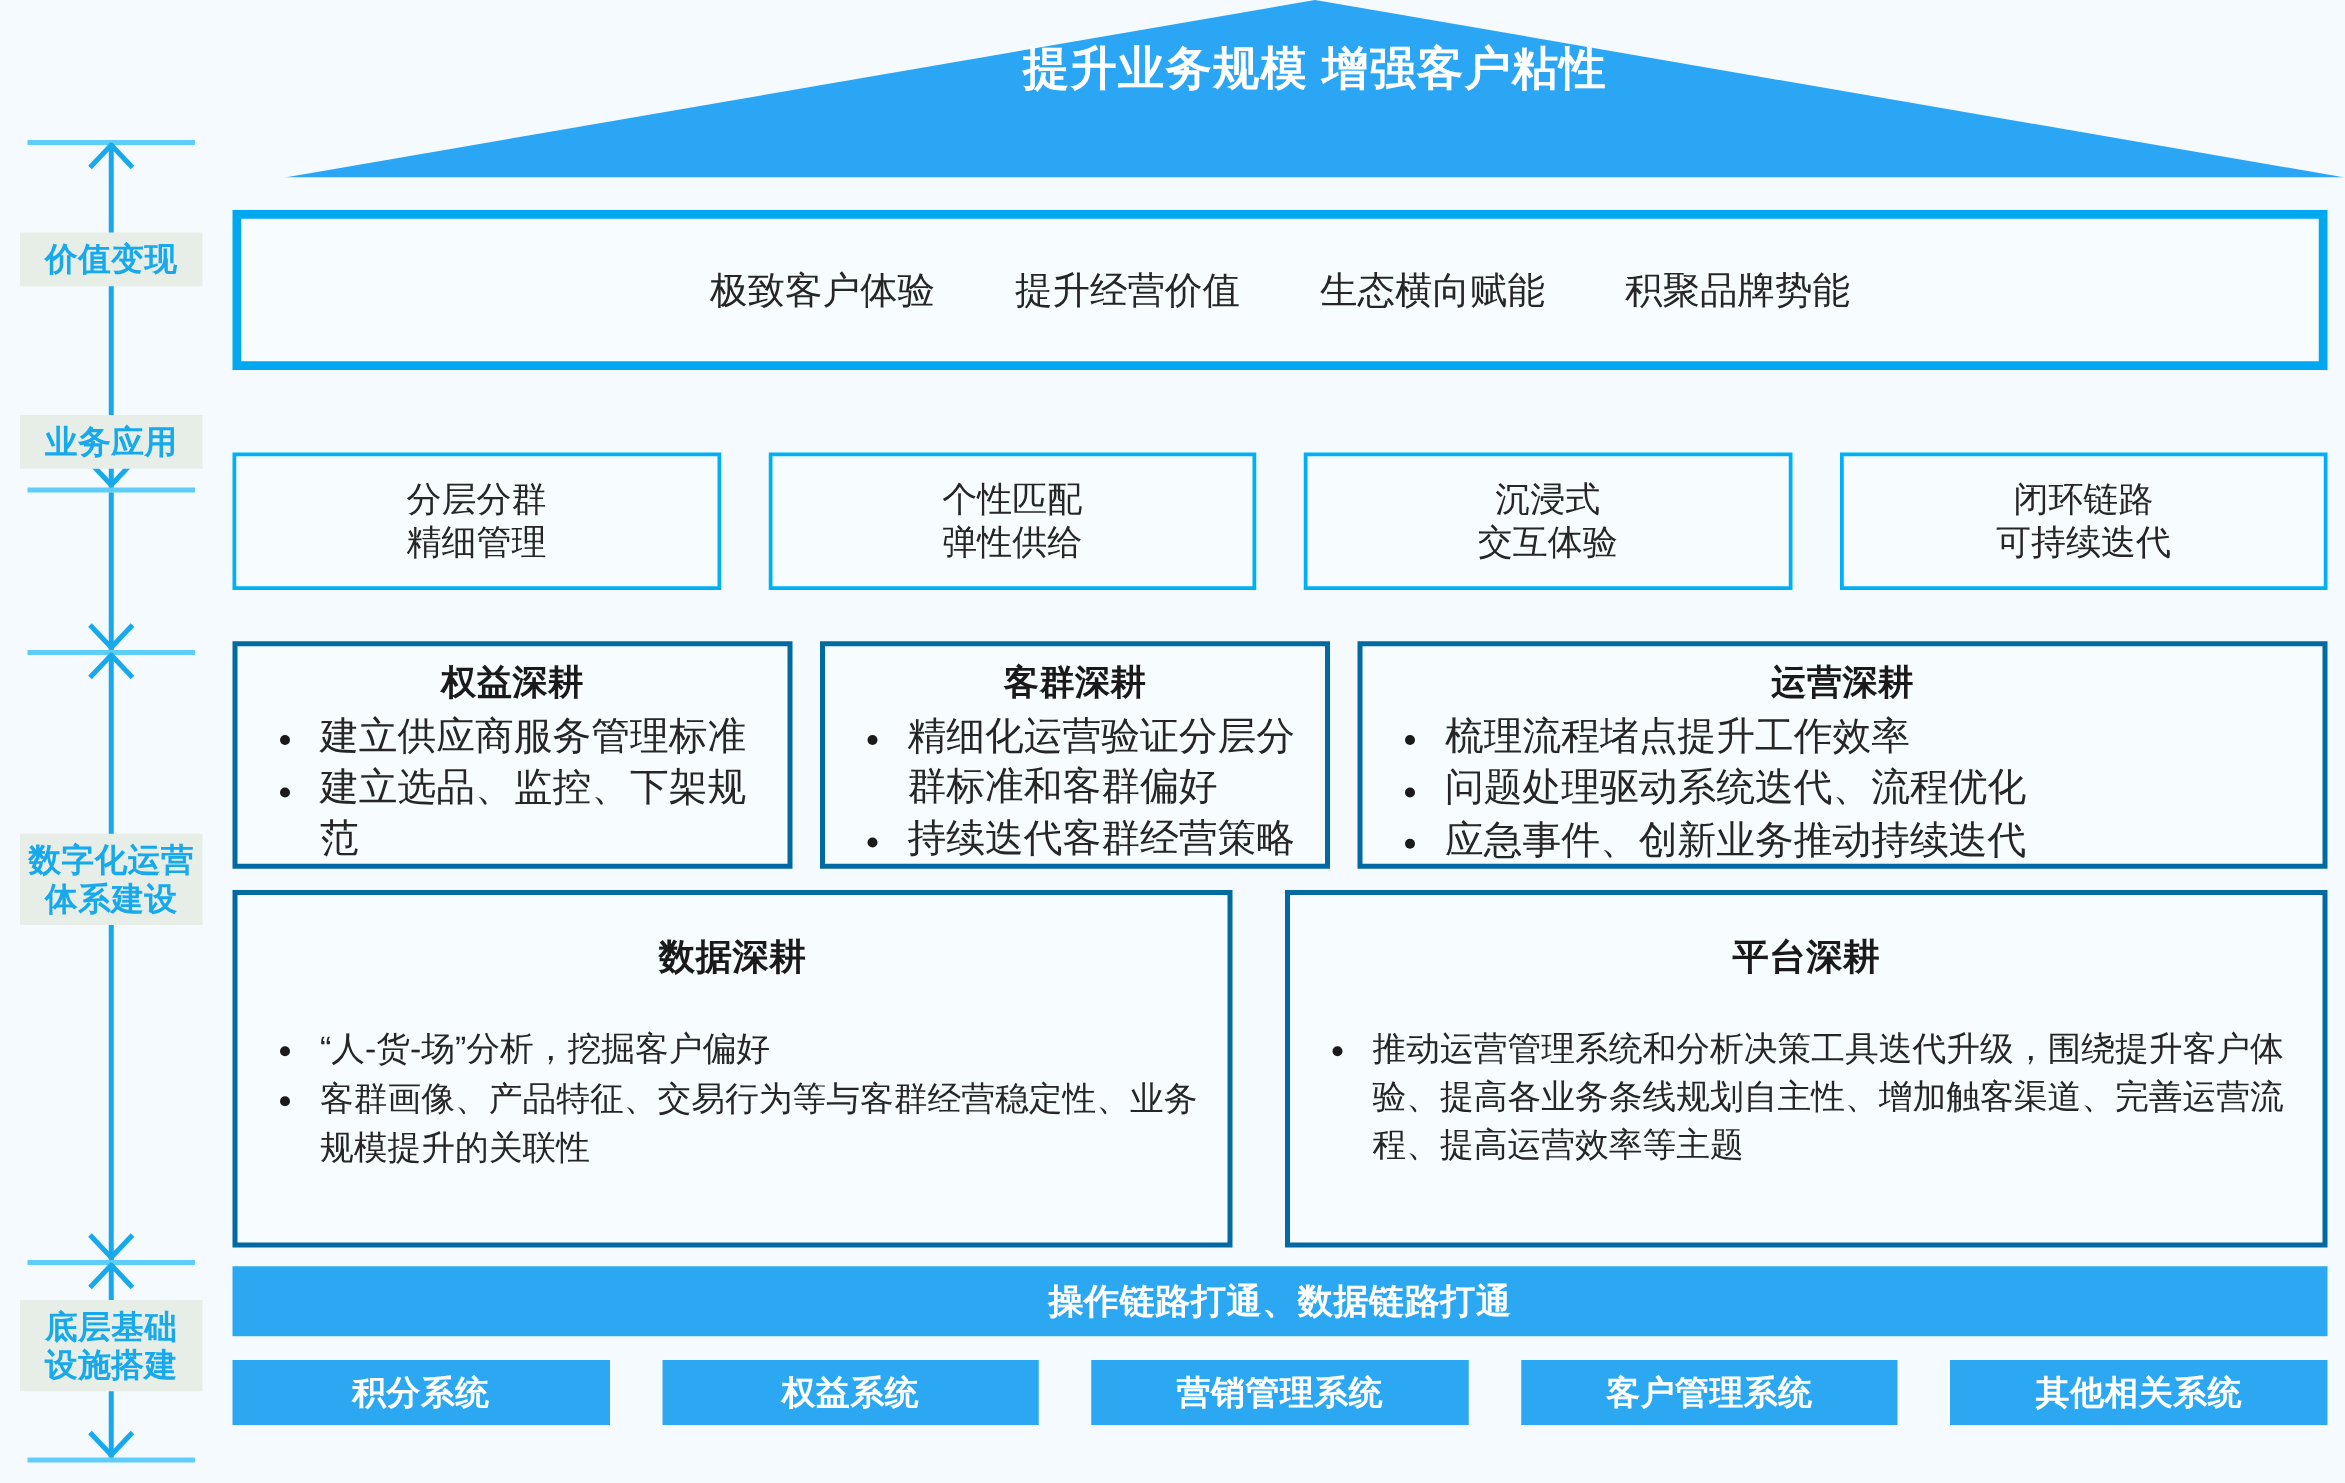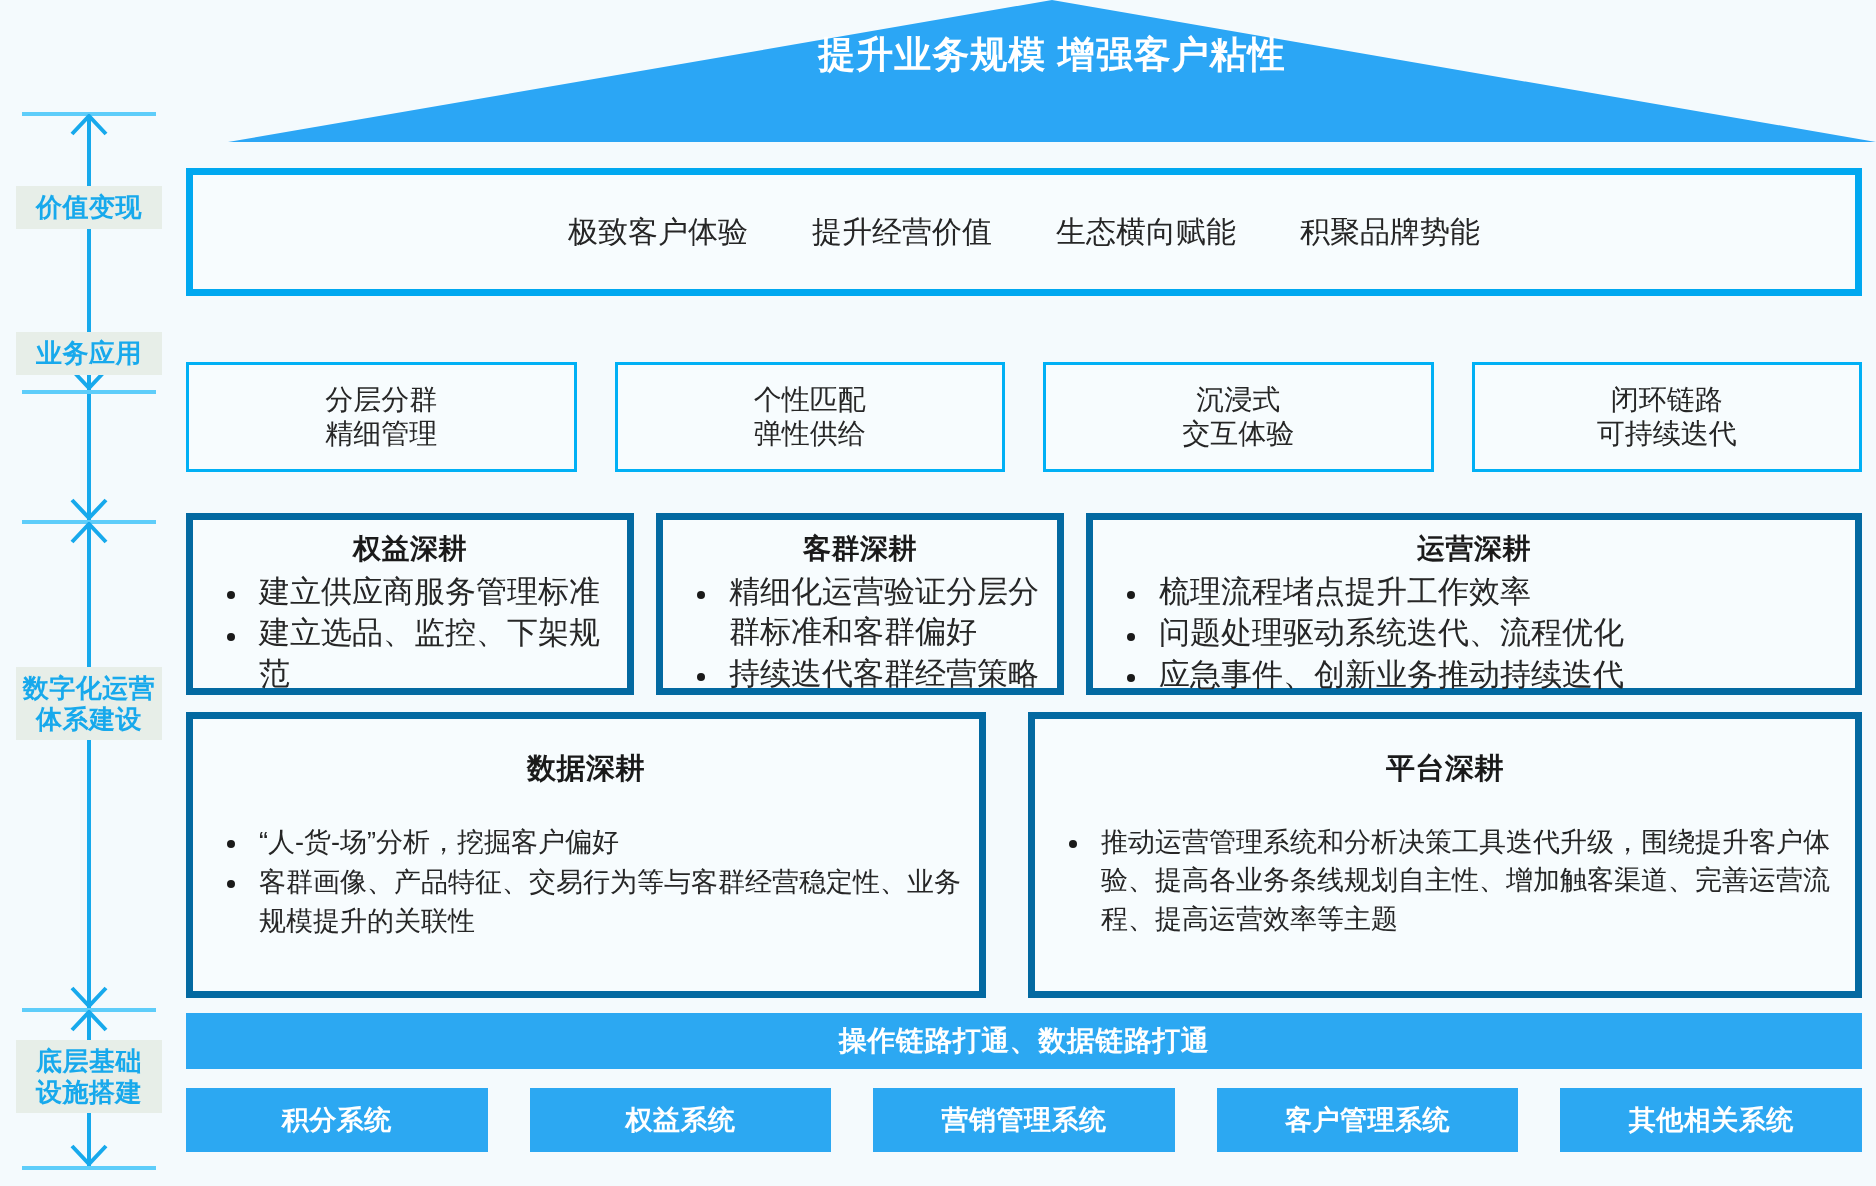--- a/index.html
+++ b/index.html
@@ -65,21 +65,21 @@
     display:flex;flex-direction:column;align-items:center;justify-content:center;
     line-height:1.22;font-size:28px;color:#262626;
   }
 
   
   #deep-row1{
     position:absolute;left:0px;top:513px;width:1676px;height:182px;
     display:flex;gap:22px;
   }
   .deep-card{
-    border:7px solid #0369a1;background:#f7fcfe;box-sizing:border-box;
+    border:4px solid #0369a1;background:#f7fcfe;box-sizing:border-box;
     padding:10px 14px 8px 14px;
   }
   .deep-title{
     text-align:center;font-size:28px;font-weight:700;color:#1a1a1a;
     margin-bottom:4px;letter-spacing:.5px;
   }
   .deep-list{list-style:none;margin:0;padding:0;}
   .deep-list li{
     position:relative;padding-left:52px;font-size:31px;line-height:1.3;
     color:#262626;margin-bottom:1px;
@@ -108,21 +108,21 @@
   }
 
   
   #bottom-bar{
     position:absolute;left:0px;top:1013px;width:1676px;height:56px;
     background:#2ca8f2;color:#fff;font-size:28px;font-weight:700;
     display:flex;align-items:center;justify-content:center;letter-spacing:.5px;
   }
   
   #sys-row{
-    position:absolute;left:0px;top:1088px;width:1676px;height:64px;
+    position:absolute;left:0px;top:1088px;width:1676px;height:52px;
     display:flex;gap:42px;
   }
   .sys-box{
     flex:1;background:#2ca8f2;color:#fff;font-size:27px;font-weight:700;
     display:flex;align-items:center;justify-content:center;letter-spacing:.5px;
   }
 </style>
 </head>
 <body>
 

